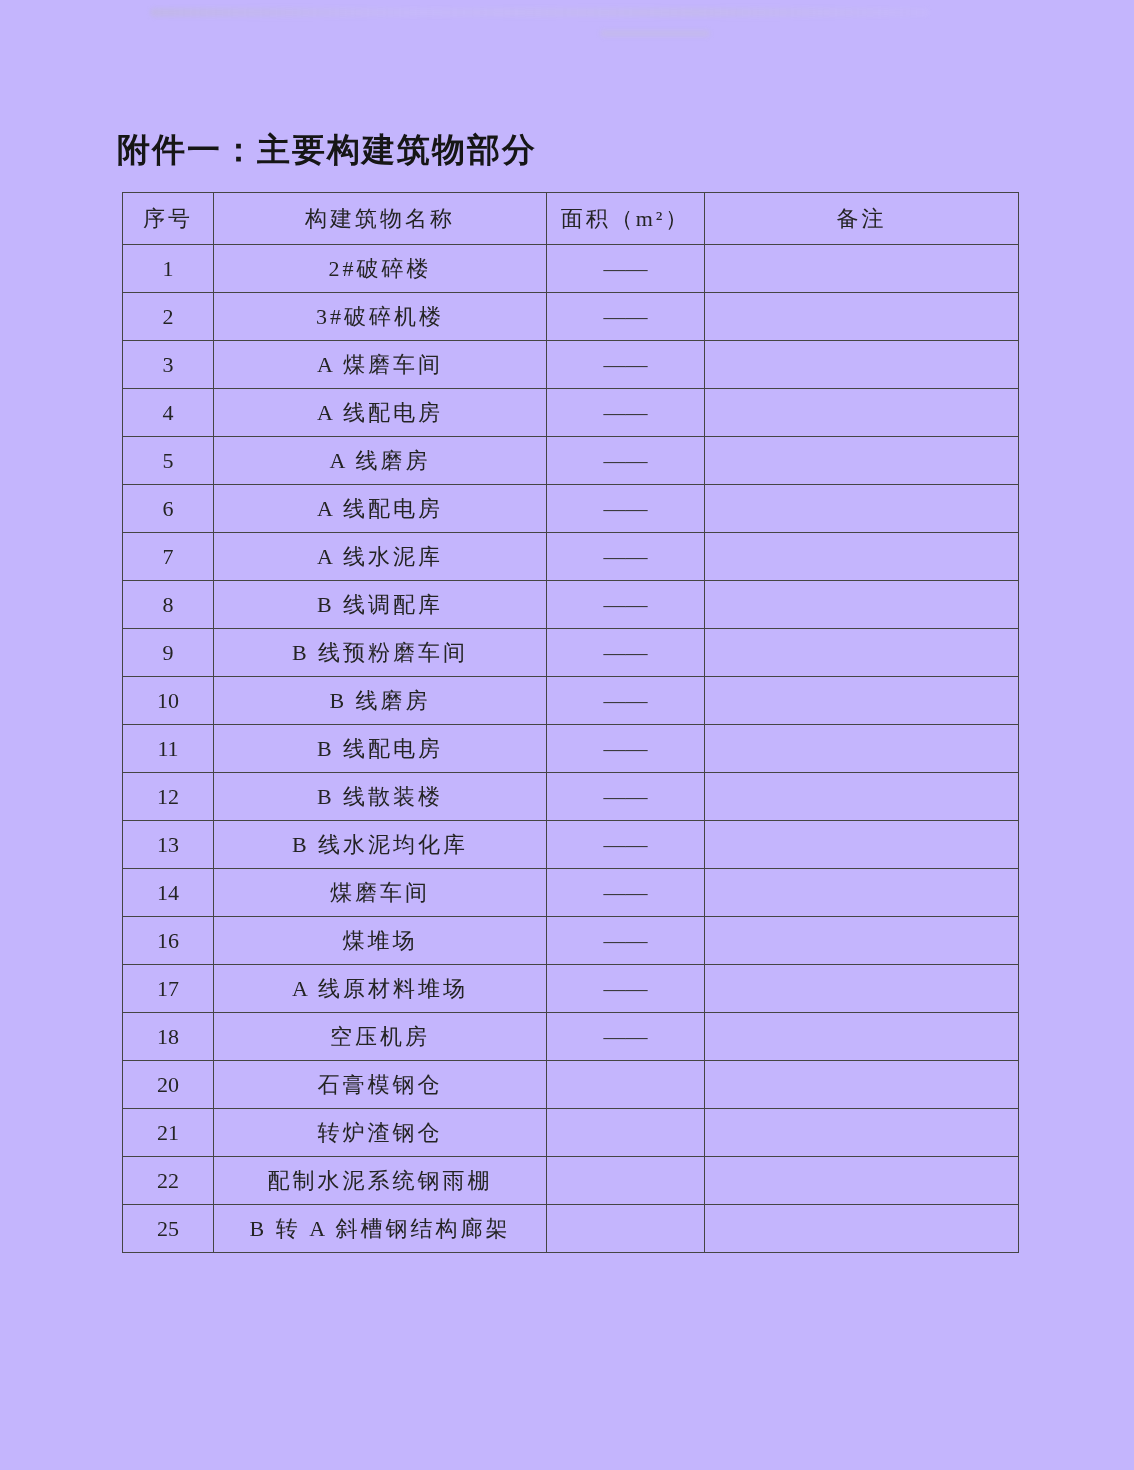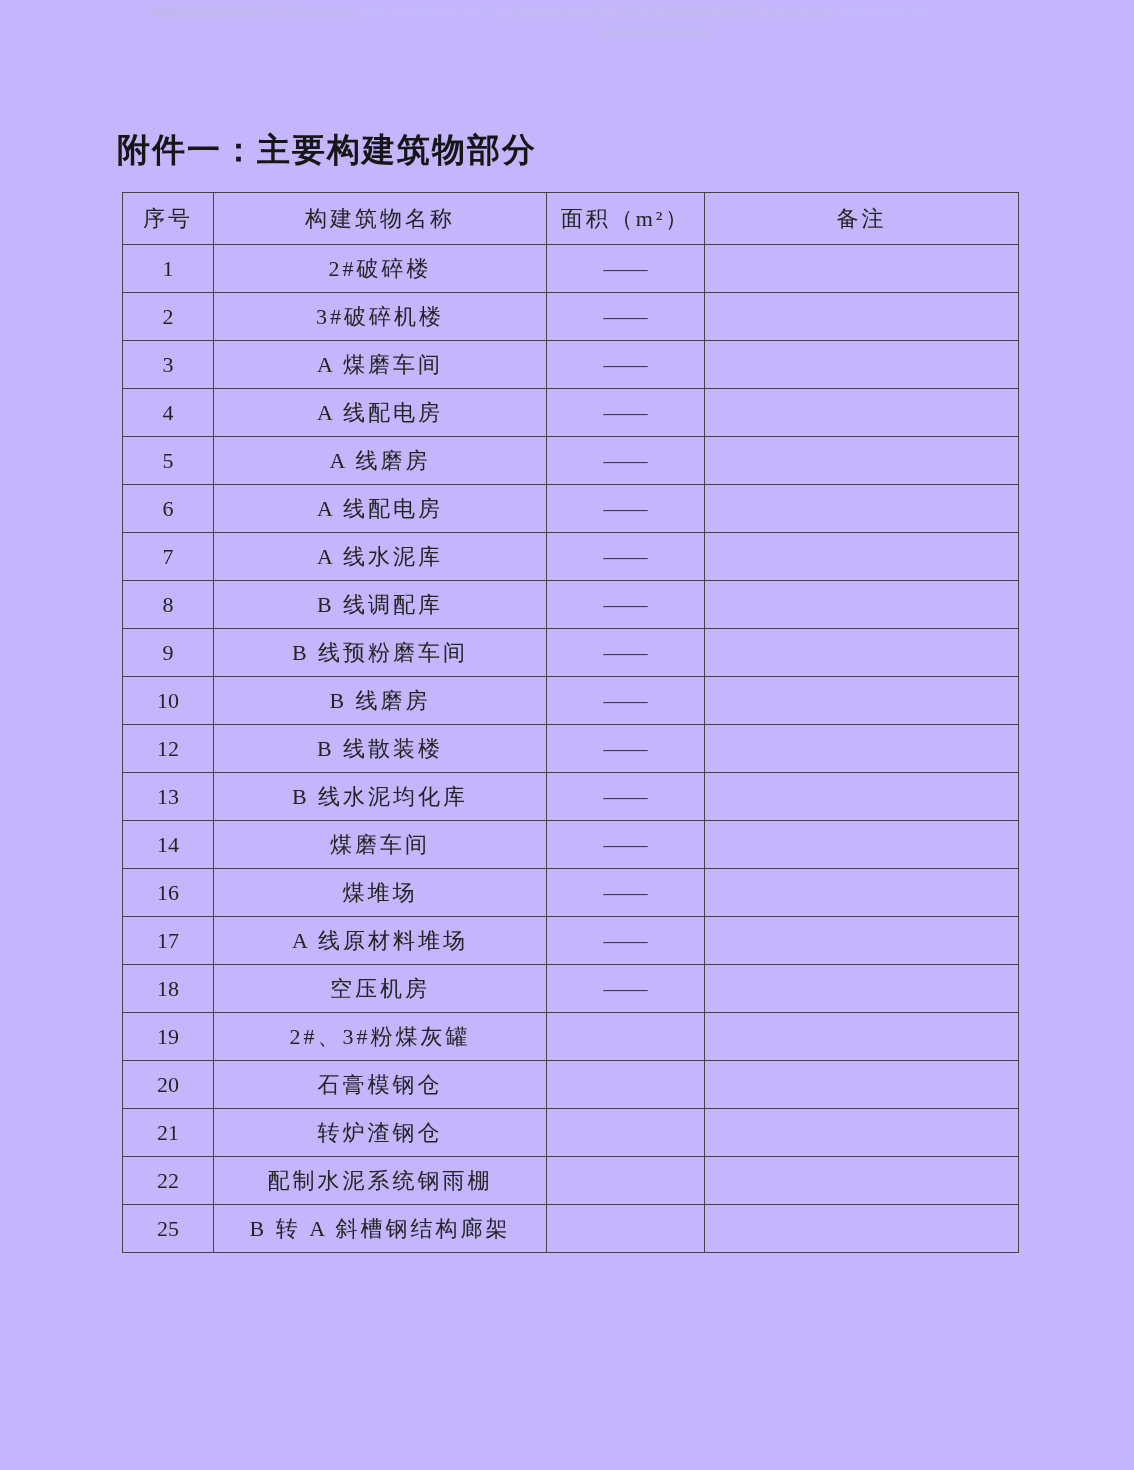--- a/index.html
+++ b/index.html
@@ -146,20 +146,26 @@
           <td class="area-cell">——</td>
           <td class="note-cell"></td>
         </tr>
         <tr>
           <td class="no-cell">10</td>
           <td class="name-cell">B 线磨房</td>
           <td class="area-cell">——</td>
           <td class="note-cell"></td>
         </tr>
         <tr>
+          <td class="no-cell">11</td>
+          <td class="name-cell">B 线配电房</td>
+          <td class="area-cell">——</td>
+          <td class="note-cell"></td>
+        </tr>
+        <tr>
           <td class="no-cell">12</td>
           <td class="name-cell">B 线散装楼</td>
           <td class="area-cell">——</td>
           <td class="note-cell"></td>
         </tr>
         <tr>
           <td class="no-cell">13</td>
           <td class="name-cell">B 线水泥均化库</td>
           <td class="area-cell">——</td>
           <td class="note-cell"></td>
@@ -179,26 +185,20 @@
         <tr>
           <td class="no-cell">17</td>
           <td class="name-cell">A 线原材料堆场</td>
           <td class="area-cell">——</td>
           <td class="note-cell"></td>
         </tr>
         <tr>
           <td class="no-cell">18</td>
           <td class="name-cell">空压机房</td>
           <td class="area-cell">——</td>
-          <td class="note-cell"></td>
-        </tr>
-        <tr>
-          <td class="no-cell">19</td>
-          <td class="name-cell">2#、3#粉煤灰罐</td>
-          <td class="area-cell"></td>
           <td class="note-cell"></td>
         </tr>
         <tr>
           <td class="no-cell">20</td>
           <td class="name-cell">石膏模钢仓</td>
           <td class="area-cell"></td>
           <td class="note-cell"></td>
         </tr>
         <tr>
           <td class="no-cell">21</td>

